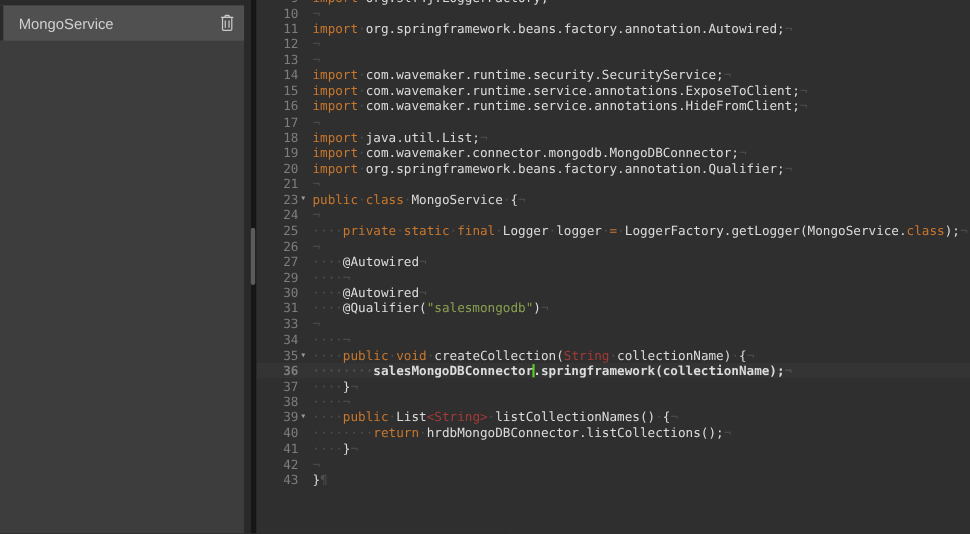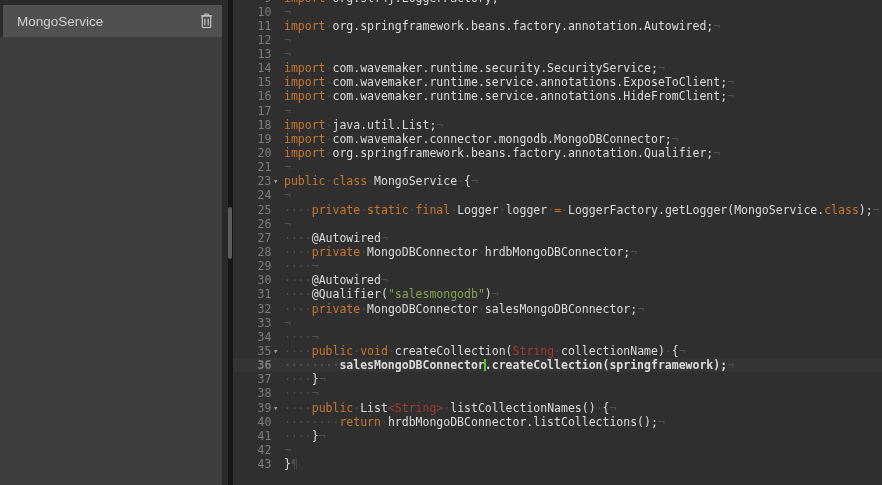--- a/index.html
+++ b/index.html
@@ -102,29 +102,27 @@
         <div class="line"><span class="gut"><span class="num">17</span><span class="fold"></span></span><span class="code"><span class="eol">¬</span></span></div>
         <div class="line"><span class="gut"><span class="num">18</span><span class="fold"></span></span><span class="code"><span class="kw">import</span><span class="dot">·</span><span class="tx">java.util.List;</span><span class="eol">¬</span></span></div>
         <div class="line"><span class="gut"><span class="num">19</span><span class="fold"></span></span><span class="code"><span class="kw">import</span><span class="dot">·</span><span class="tx">com.wavemaker.connector.mongodb.MongoDBConnector;</span><span class="eol">¬</span></span></div>
         <div class="line"><span class="gut"><span class="num">20</span><span class="fold"></span></span><span class="code"><span class="kw">import</span><span class="dot">·</span><span class="tx">org.springframework.beans.factory.annotation.Qualifier;</span><span class="eol">¬</span></span></div>
         <div class="line"><span class="gut"><span class="num">21</span><span class="fold"></span></span><span class="code"><span class="eol">¬</span></span></div>
         <div class="line"><span class="gut"><span class="num">23</span><span class="fold">▾</span></span><span class="code"><span class="kw">public</span><span class="dot">·</span><span class="kw">class</span><span class="dot">·</span><span class="tx">MongoService</span><span class="dot">·</span><span class="tx">{</span><span class="eol">¬</span></span></div>
         <div class="line"><span class="gut"><span class="num">24</span><span class="fold"></span></span><span class="code"><span class="eol">¬</span></span></div>
         <div class="line"><span class="gut"><span class="num">25</span><span class="fold"></span></span><span class="code"><span class="dot">····</span><span class="kw">private</span><span class="dot">·</span><span class="kw">static</span><span class="dot">·</span><span class="kw">final</span><span class="dot">·</span><span class="tx">Logger</span><span class="dot">·</span><span class="tx">logger</span><span class="dot">·</span><span class="kw">=</span><span class="dot">·</span><span class="tx">LoggerFactory.getLogger(MongoService.</span><span class="kw">class</span><span class="tx">);</span><span class="eol">¬</span></span></div>
         <div class="line"><span class="gut"><span class="num">26</span><span class="fold"></span></span><span class="code"><span class="eol">¬</span></span></div>
         <div class="line"><span class="gut"><span class="num">27</span><span class="fold"></span></span><span class="code"><span class="dot">····</span><span class="tx">@Autowired</span><span class="eol">¬</span></span></div>
-        <div class="line"><span class="gut"><span class="num">28</span><span class="fold"></span></span><span class="code"><span class="dot">····</span><span class="kw">private</span><span class="dot">·</span><span class="tx">MongoDBConnector</span><span class="dot">·</span><span class="tx">hrdbMongoDBConnector;</span><span class="eol">¬</span></span></div>
         <div class="line"><span class="gut"><span class="num">29</span><span class="fold"></span></span><span class="code"><span class="dot">····</span><span class="eol">¬</span></span></div>
         <div class="line"><span class="gut"><span class="num">30</span><span class="fold"></span></span><span class="code"><span class="dot">····</span><span class="tx">@Autowired</span><span class="eol">¬</span></span></div>
         <div class="line"><span class="gut"><span class="num">31</span><span class="fold"></span></span><span class="code"><span class="dot">····</span><span class="tx">@Qualifier(</span><span class="str">"salesmongodb"</span><span class="tx">)</span><span class="eol">¬</span></span></div>
-        <div class="line"><span class="gut"><span class="num">32</span><span class="fold"></span></span><span class="code"><span class="dot">····</span><span class="kw">private</span><span class="dot">·</span><span class="tx">MongoDBConnector</span><span class="dot">·</span><span class="tx">salesMongoDBConnector;</span><span class="eol">¬</span></span></div>
         <div class="line"><span class="gut"><span class="num">33</span><span class="fold"></span></span><span class="code"><span class="eol">¬</span></span></div>
         <div class="line"><span class="gut"><span class="num">34</span><span class="fold"></span></span><span class="code"><span class="dot">····</span><span class="eol">¬</span></span></div>
         <div class="line"><span class="gut"><span class="num">35</span><span class="fold">▾</span></span><span class="code"><span class="dot">····</span><span class="kw">public</span><span class="dot">·</span><span class="kw">void</span><span class="dot">·</span><span class="tx">createCollection(</span><span class="ty">String</span><span class="dot">·</span><span class="tx">collectionName)</span><span class="dot">·</span><span class="tx">{</span><span class="eol">¬</span></span></div>
-        <div class="line active"><span class="gut"><span class="num">36</span><span class="fold"></span></span><span class="code"><span class="dot">········</span><span class="tx">salesMongoDBConnector</span><span class="caret"></span><span class="tx">.createCollection(springframework);</span><span class="eol">¬</span></span></div>
+        <div class="line active"><span class="gut"><span class="num">36</span><span class="fold"></span></span><span class="code"><span class="dot">········</span><span class="tx">salesMongoDBConnector</span><span class="caret"></span><span class="tx">.springframework(collectionName);</span><span class="eol">¬</span></span></div>
         <div class="line"><span class="gut"><span class="num">37</span><span class="fold"></span></span><span class="code"><span class="dot">····</span><span class="tx">}</span><span class="eol">¬</span></span></div>
         <div class="line"><span class="gut"><span class="num">38</span><span class="fold"></span></span><span class="code"><span class="dot">····</span><span class="eol">¬</span></span></div>
         <div class="line"><span class="gut"><span class="num">39</span><span class="fold">▾</span></span><span class="code"><span class="dot">····</span><span class="kw">public</span><span class="dot">·</span><span class="tx">List</span><span class="ty">&lt;String&gt;</span><span class="dot">·</span><span class="tx">listCollectionNames()</span><span class="dot">·</span><span class="tx">{</span><span class="eol">¬</span></span></div>
         <div class="line"><span class="gut"><span class="num">40</span><span class="fold"></span></span><span class="code"><span class="dot">········</span><span class="kw">return</span><span class="dot">·</span><span class="tx">hrdbMongoDBConnector.listCollections();</span><span class="eol">¬</span></span></div>
         <div class="line"><span class="gut"><span class="num">41</span><span class="fold"></span></span><span class="code"><span class="dot">····</span><span class="tx">}</span><span class="eol">¬</span></span></div>
         <div class="line"><span class="gut"><span class="num">42</span><span class="fold"></span></span><span class="code"><span class="eol">¬</span></span></div>
         <div class="line"><span class="gut"><span class="num">43</span><span class="fold"></span></span><span class="code"><span class="tx">}</span><span class="eol">¶</span></span></div>
       </div>
   </main>
 

